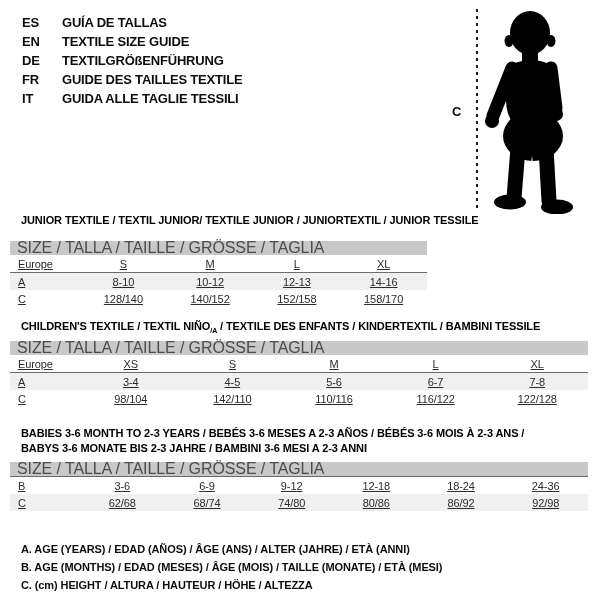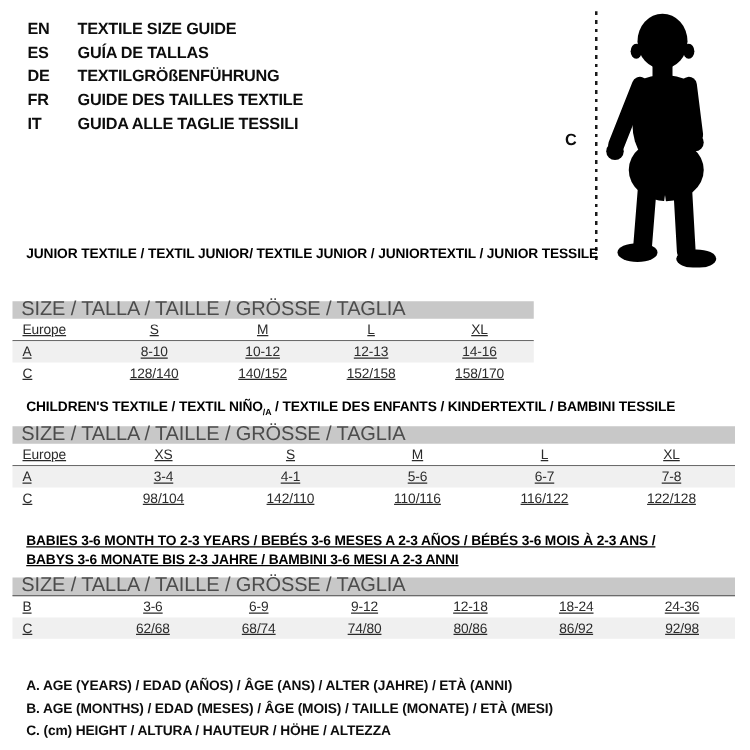--- a/index.html
+++ b/index.html
@@ -45,26 +45,26 @@
   .footnotes { position:absolute; left:21px; top:540px; font-weight:bold;
     font-size:11px; line-height:18px; letter-spacing:-0.1px; color:#0d0d0d; }
 </style>
 </head>
 <body>
 
 <div class="canvas">
 
   <div class="lang-block">
     <div class="lang-row">
+      <span class="lang-code">ES</span>
+      <span class="lang-label">GUÍA DE TALLAS</span>
+    </div>
+    <div class="lang-row">
       <span class="lang-code">EN</span>
       <span class="lang-label">TEXTILE SIZE GUIDE</span>
-    </div>
-    <div class="lang-row">
-      <span class="lang-code">ES</span>
-      <span class="lang-label">GUÍA DE TALLAS</span>
     </div>
     <div class="lang-row">
       <span class="lang-code">DE</span>
       <span class="lang-label">TEXTILGRÖßENFÜHRUNG</span>
     </div>
     <div class="lang-row">
       <span class="lang-code">FR</span>
       <span class="lang-label">GUIDE DES TAILLES TEXTILE</span>
     </div>
     <div class="lang-row">
@@ -89,21 +89,21 @@
       <ellipse cx="26" cy="194" rx="16" ry="7.5"></ellipse>
       <ellipse cx="73" cy="199" rx="16" ry="7.5"></ellipse>
       <rect x="38" y="40" width="16" height="18"></rect>
       <ellipse cx="46" cy="25" rx="20" ry="22"></ellipse>
       <ellipse cx="25" cy="33" rx="4.5" ry="6"></ellipse>
       <ellipse cx="67" cy="33" rx="4.5" ry="6"></ellipse>
       <polygon points="48,148 42,190 54,190" fill="#ffffff"></polygon>
     </g>
   </svg>
 
-  <div class="section-title" style="top:196px;">JUNIOR TEXTILE / TEXTIL JUNIOR/ TEXTILE JUNIOR / JUNIORTEXTIL / JUNIOR TESSILE</div>
+  <div class="section-title" style="top:213px;">JUNIOR TEXTILE / TEXTIL JUNIOR/ TEXTILE JUNIOR / JUNIORTEXTIL / JUNIOR TESSILE</div>
   <div class="tbl" style="top:241px; width:417px;">
     <div class="size-bar">SIZE / TALLA / TAILLE / GRÖSSE / TAGLIA</div>
     <div class="grid-row g4 row-divider">
       <span>Europe</span>
       <span>S</span>
       <span>M</span>
       <span>L</span>
       <span>XL</span>
     </div>
     <div class="grid-row g4 row-alt">
@@ -129,36 +129,36 @@
       <span>Europe</span>
       <span>XS</span>
       <span>S</span>
       <span>M</span>
       <span>L</span>
       <span>XL</span>
     </div>
     <div class="grid-row g5 row-alt">
       <span>A</span>
       <span>3-4</span>
-      <span>4-1</span>
+      <span>4-5</span>
       <span>5-6</span>
       <span>6-7</span>
       <span>7-8</span>
     </div>
     <div class="grid-row g5">
       <span>C</span>
       <span>98/104</span>
       <span>142/110</span>
       <span>110/116</span>
       <span>116/122</span>
       <span>122/128</span>
     </div>
   </div>
 
-  <div class="section-title" style="top:426px;text-decoration:underline;">
+  <div class="section-title" style="top:426px;">
     <div>BABIES 3-6 MONTH TO 2-3 YEARS / BEBÉS 3-6 MESES A 2-3 AÑOS / BÉBÉS 3-6 MOIS À 2-3 ANS /</div>
     <div>BABYS 3-6 MONATE BIS 2-3 JAHRE / BAMBINI 3-6 MESI A 2-3 ANNI</div>
   </div>
   <div class="tbl" style="top:462px; width:578px;">
     <div class="size-bar bar-divider">SIZE / TALLA / TAILLE / GRÖSSE / TAGLIA</div>
     <div class="grid-row g6">
       <span>B</span>
       <span>3-6</span>
       <span>6-9</span>
       <span>9-12</span>

